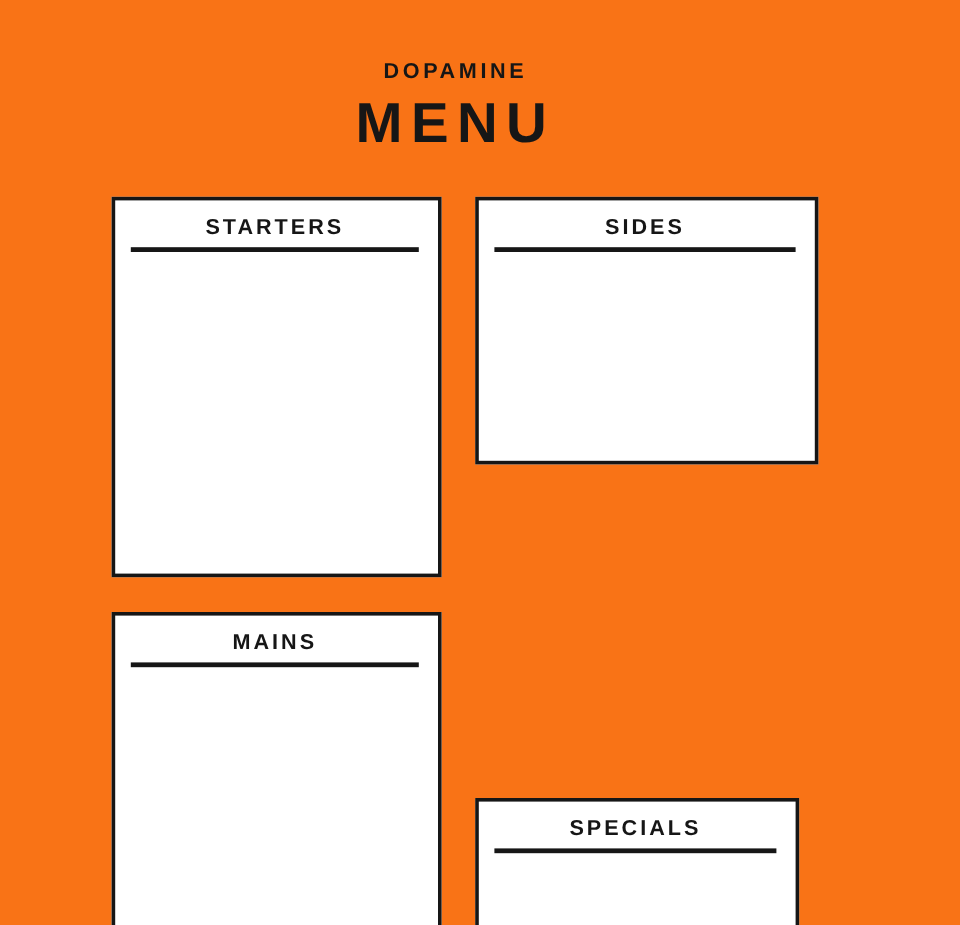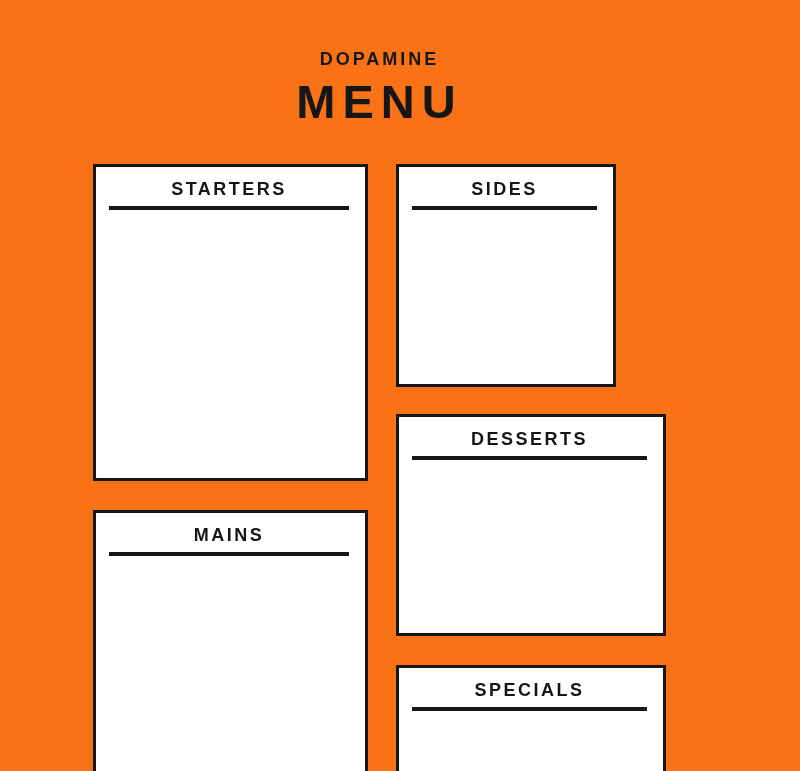--- a/index.html
+++ b/index.html
@@ -52,21 +52,21 @@
     padding: 13px 16px 0 13px;
     white-space: nowrap;
     text-align: center;
   }
   .box-rule {
     height: 4px;
     background: #161616;
     margin: 8px 16px 0 13px;
   }
   .box-starters { left: 93px;  top: 164px; width: 275px; height: 317px; }
-  .box-sides    { left: 396px; top: 164px; width: 220px; height: 223px; }
+  .box-sides    { left: 396px; top: 164px; width: 286px; height: 223px; }
   .box-desserts { left: 396px; top: 414px; width: 270px; height: 222px; }
   .box-mains    { left: 93px;  top: 510px; width: 275px; height: 320px; }
   .box-specials { left: 396px; top: 665px; width: 270px; height: 222px; }
 </style>
 </head>
 <body>
 
 <div class="page">
 
   <header class="menu-header">
@@ -77,24 +77,20 @@
   <section class="menu-box box-starters">
     <div class="box-label">STARTERS</div>
     <div class="box-rule"></div>
   </section>
 
   <section class="menu-box box-sides">
     <div class="box-label">SIDES</div>
     <div class="box-rule"></div>
   </section>
 
-  <section class="menu-box box-desserts">
-    <div class="box-label">DESSERTS</div>
-    <div class="box-rule"></div>
-  </section>
 
   <section class="menu-box box-mains">
     <div class="box-label">MAINS</div>
     <div class="box-rule"></div>
   </section>
 
   <section class="menu-box box-specials">
     <div class="box-label">SPECIALS</div>
     <div class="box-rule"></div>
   </section>

